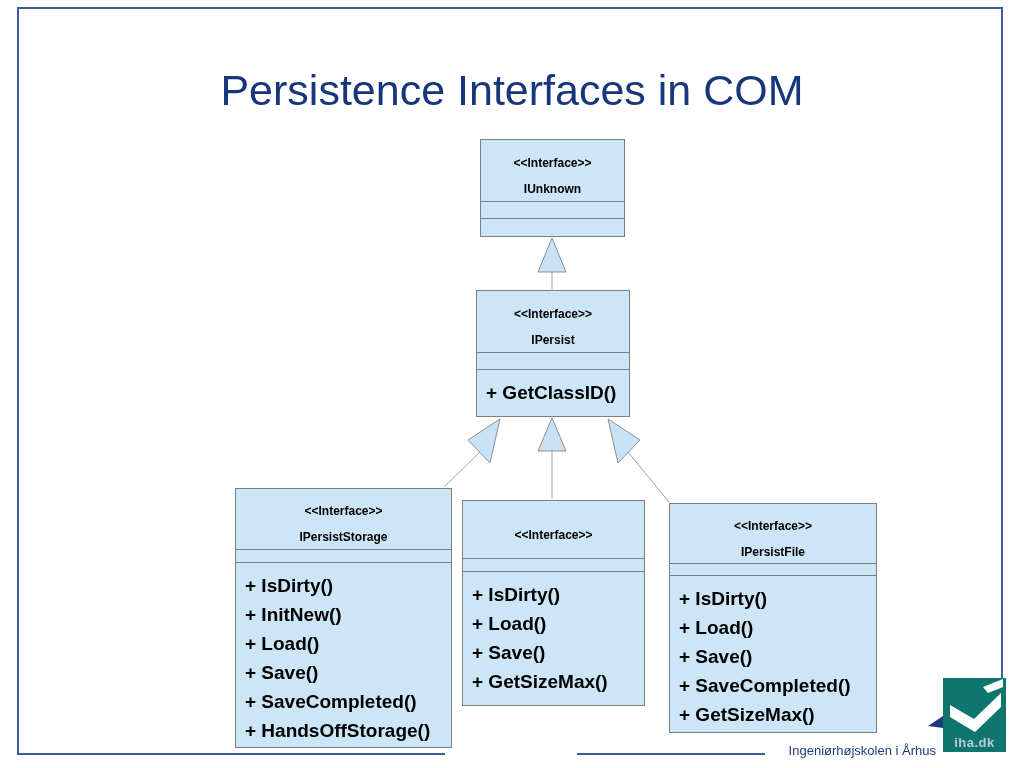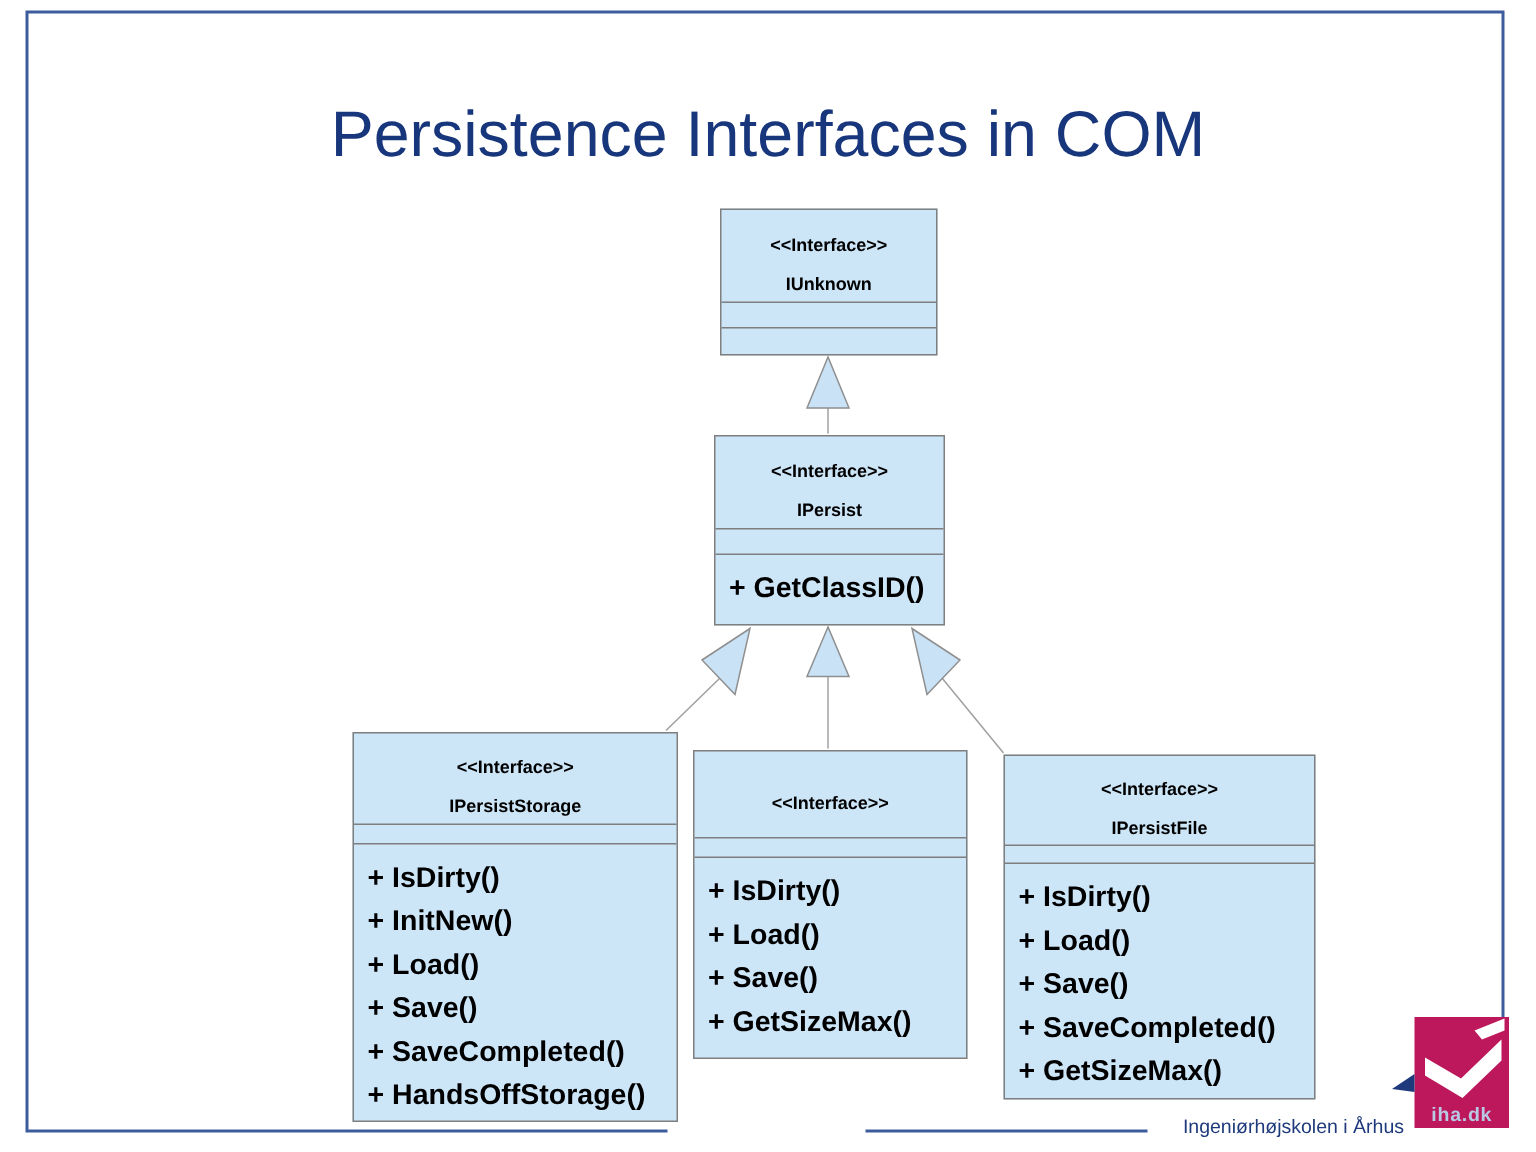--- a/index.html
+++ b/index.html
@@ -36,21 +36,21 @@
   .slide-number {
     position:absolute; left:0; right:0; top:744px; text-align:center;
     font-size:15px; color:#262626;
   }
   .institution {
     position:absolute; right:88px; top:743px; font-size:13px; color:#1e3a7c;
     white-space:nowrap;
   }
   .logo {
     position:absolute; left:943px; top:678px; width:63px; height:74px;
-    background:#be185d;
+    background:#0f766e;
   }
   .logo svg { position:absolute; left:0; top:0; overflow:visible; }
   .logo-text {
     position:absolute; left:0; right:0; bottom:2px; text-align:center;
     font-size:13px; font-weight:bold; color:#b9c9e4; letter-spacing:0.5px;
   }
 </style>
 </head>
 <body>
 

